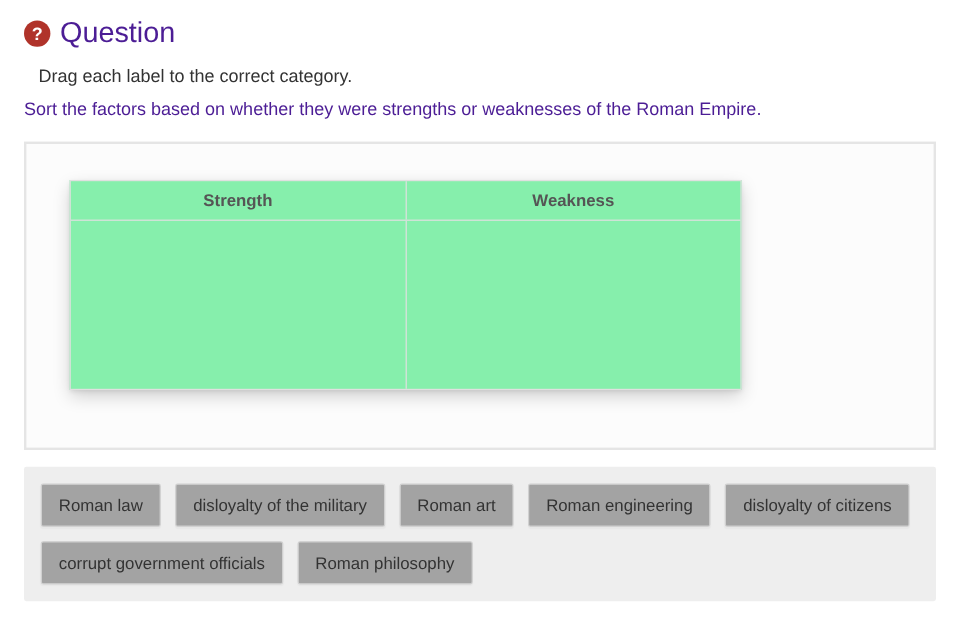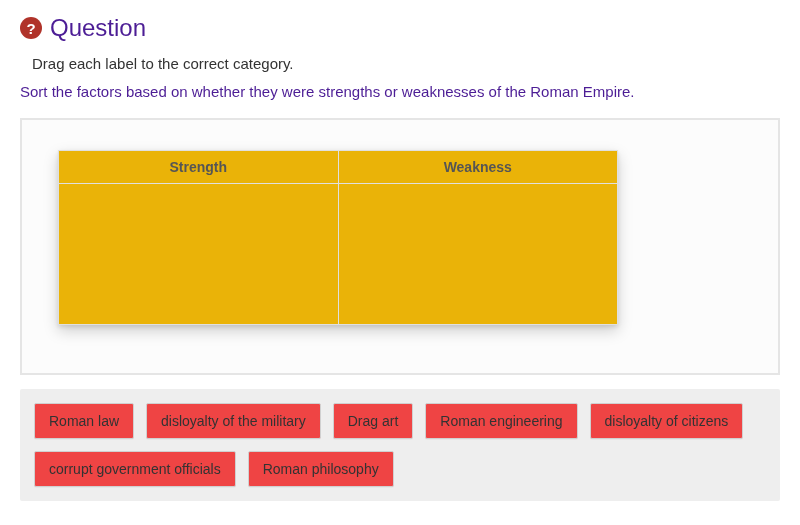--- a/index.html
+++ b/index.html
@@ -55,21 +55,21 @@
       border: 2px solid #e5e5e5;
       background: #fcfcfc;
       padding: 30px 36px 48px 36px;
       margin-bottom: 14px;
     }
     .category-table {
       width: 100%;
       max-width: 560px;
       margin: 0 auto 0 0;
       border: 1px solid #e0e0e0;
-      background: #eab308;
+      background: #86efac;
       box-shadow: 0 6px 14px rgba(0,0,0,0.18), 0 2px 4px rgba(0,0,0,0.1);
     }
     .table-header {
       display: flex;
       border-bottom: 1px solid #e0e0e0;
     }
     .header-cell {
       flex: 1;
       text-align: center;
       padding: 8px 0;
@@ -92,21 +92,21 @@
     }
     .label-bank {
       background: #eeeeee;
       padding: 14px 14px 14px 14px;
       display: flex;
       flex-wrap: wrap;
       gap: 12px;
       border-radius: 2px;
     }
     .draggable-label {
-      background: #ef4444;
+      background: #a3a3a3;
       border: 1px solid #d0d0d0;
       padding: 9px 14px;
       font-size: 14px;
       color: #333;
       cursor: grab;
       border-radius: 2px;
       box-shadow: 0 1px 1px rgba(0,0,0,0.03);
     }
   </style>
 </head>
@@ -131,18 +131,18 @@
     <div class="table-body">
       <div class="body-cell"></div>
       <div class="body-cell"></div>
     </div>
   </div>
 </div>
 
 <div class="label-bank">
   <div class="draggable-label">Roman law</div>
   <div class="draggable-label">disloyalty of the military</div>
-  <div class="draggable-label">Drag art</div>
+  <div class="draggable-label">Roman art</div>
   <div class="draggable-label">Roman engineering</div>
   <div class="draggable-label">disloyalty of citizens</div>
   <div class="draggable-label">corrupt government officials</div>
   <div class="draggable-label">Roman philosophy</div>
 </div>
 
 </body></html>

